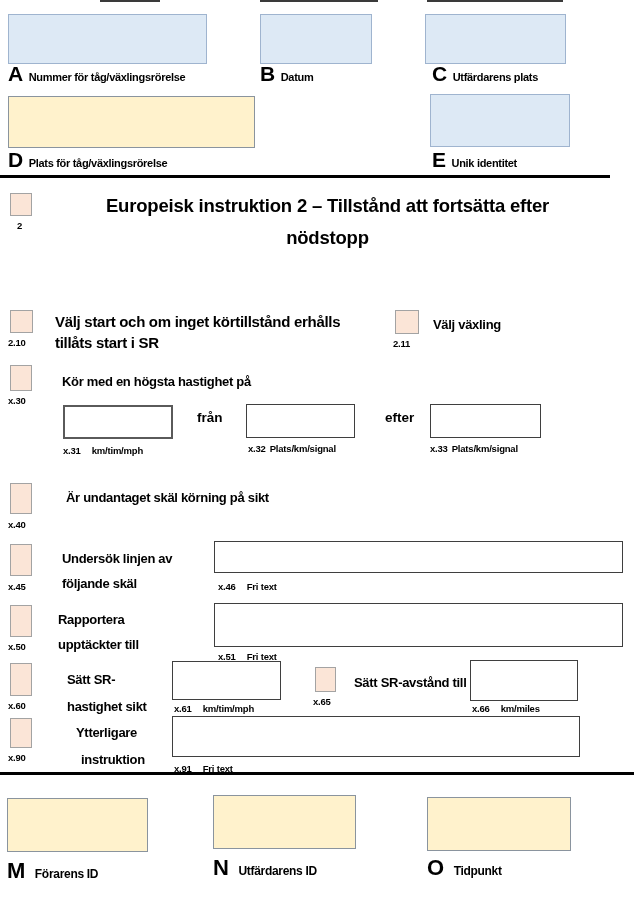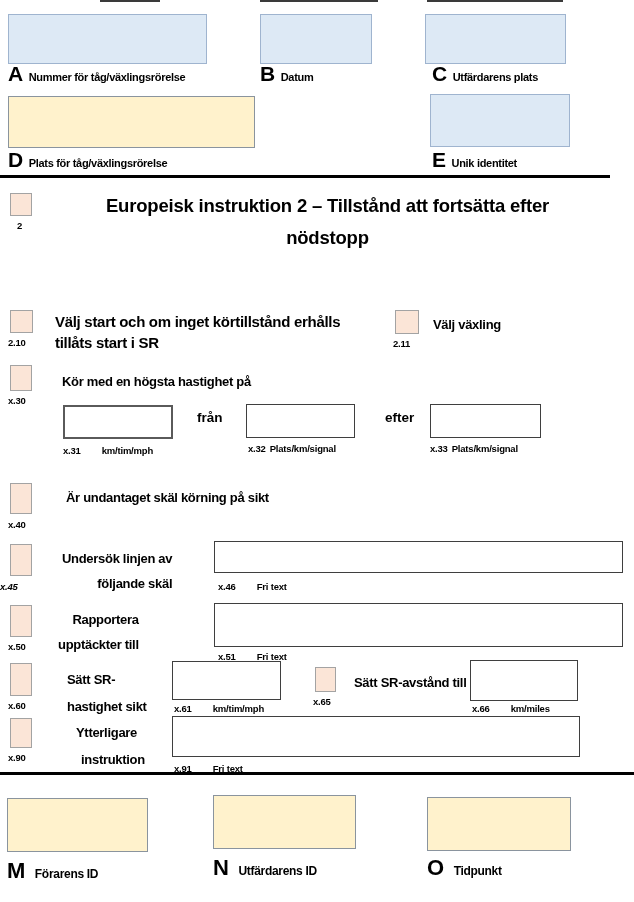--- a/index.html
+++ b/index.html
@@ -21,26 +21,26 @@
 
   
   .ll { position:absolute; display:flex; align-items:baseline; white-space:nowrap; }
   .ll .bl { font-size:21px; font-weight:bold; letter-spacing:-0.5px; }
   .ll .sl { font-size:11px; font-weight:bold; margin-left:6px; letter-spacing:-0.3px; }
   .ll.footer .bl { font-size:22px; }
   .ll.footer .sl { font-size:12px; margin-left:10px; }
 
   
   .idl { position:absolute; font-size:9.5px; font-weight:bold; letter-spacing:-0.2px; white-space:nowrap; }
-  .idl .unit { margin-left:21px; }
+  .idl .unit { margin-left:11px; }
   .idl .unit.tight { margin-left:4px; }
 
   
   .txt { position:absolute; font-size:13px; font-weight:bold; letter-spacing:-0.3px; line-height:21px; white-space:nowrap; }
-  .txt.lh25 { line-height:25px;text-align:right; }
+  .txt.lh25 { line-height:25px; }
   .txt.lh27 { line-height:27px; }
 
   .conn { position:absolute; font-size:13.5px; font-weight:bold; }
 
   .title { position:absolute; left:55px; top:190px; width:545px; text-align:center;
            font-size:18.5px; font-weight:bold; letter-spacing:-0.2px; line-height:32px; }
 
   .line { position:absolute; background:#000; height:3px; }
   .topmark { position:absolute; top:0; height:2px; background:#3a3a3a; }
 </style>
@@ -121,21 +121,21 @@
   </div>
   <div class="idl" style="left:430px;top:443px;">
     <span>x.33</span><span class="unit tight">Plats/km/signal</span>
   </div>
 
   <div class="chk" style="left:10px;top:483px;width:22px;height:31px;"></div>
   <div class="idl" style="left:8px;top:519px;">x.40</div>
   <div class="txt" style="left:66px;top:487px;">Är undantaget skäl körning på sikt</div>
 
   <div class="chk" style="left:10px;top:544px;width:22px;height:32px;"></div>
-  <div class="idl" style="left:0;top:581px;font-style:italic;">x.45</div>
+  <div class="idl" style="left:8px;top:581px;">x.45</div>
   <div class="txt lh25" style="left:62px;top:546px;">
     <div>Undersök linjen av</div>
     <div>följande skäl</div>
   </div>
   <div class="input thin" style="left:214px;top:541px;width:409px;height:32px;"></div>
   <div class="idl" style="left:218px;top:581px;">
     <span>x.46</span><span class="unit">Fri text</span>
   </div>
 
   <div class="chk" style="left:10px;top:605px;width:22px;height:32px;"></div>

